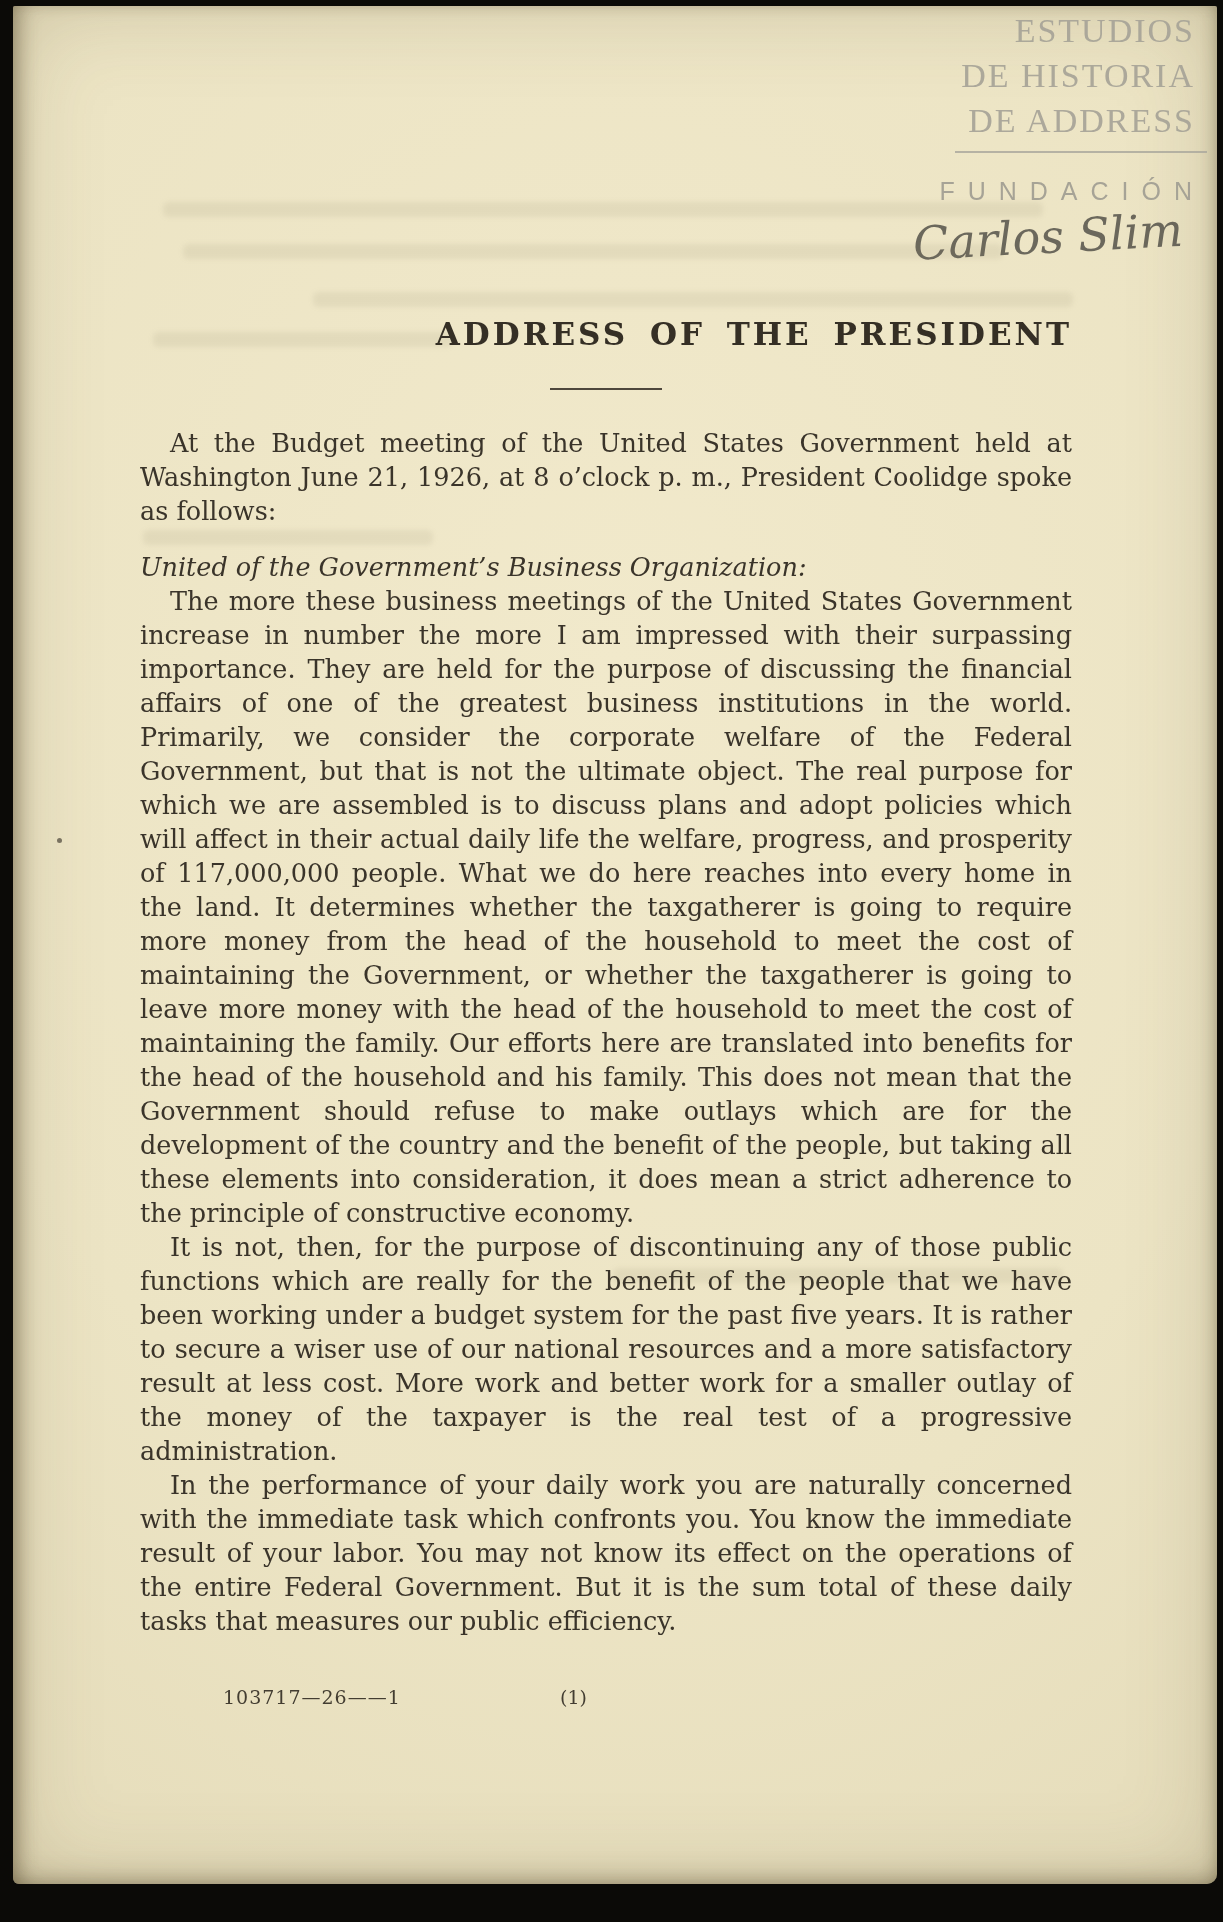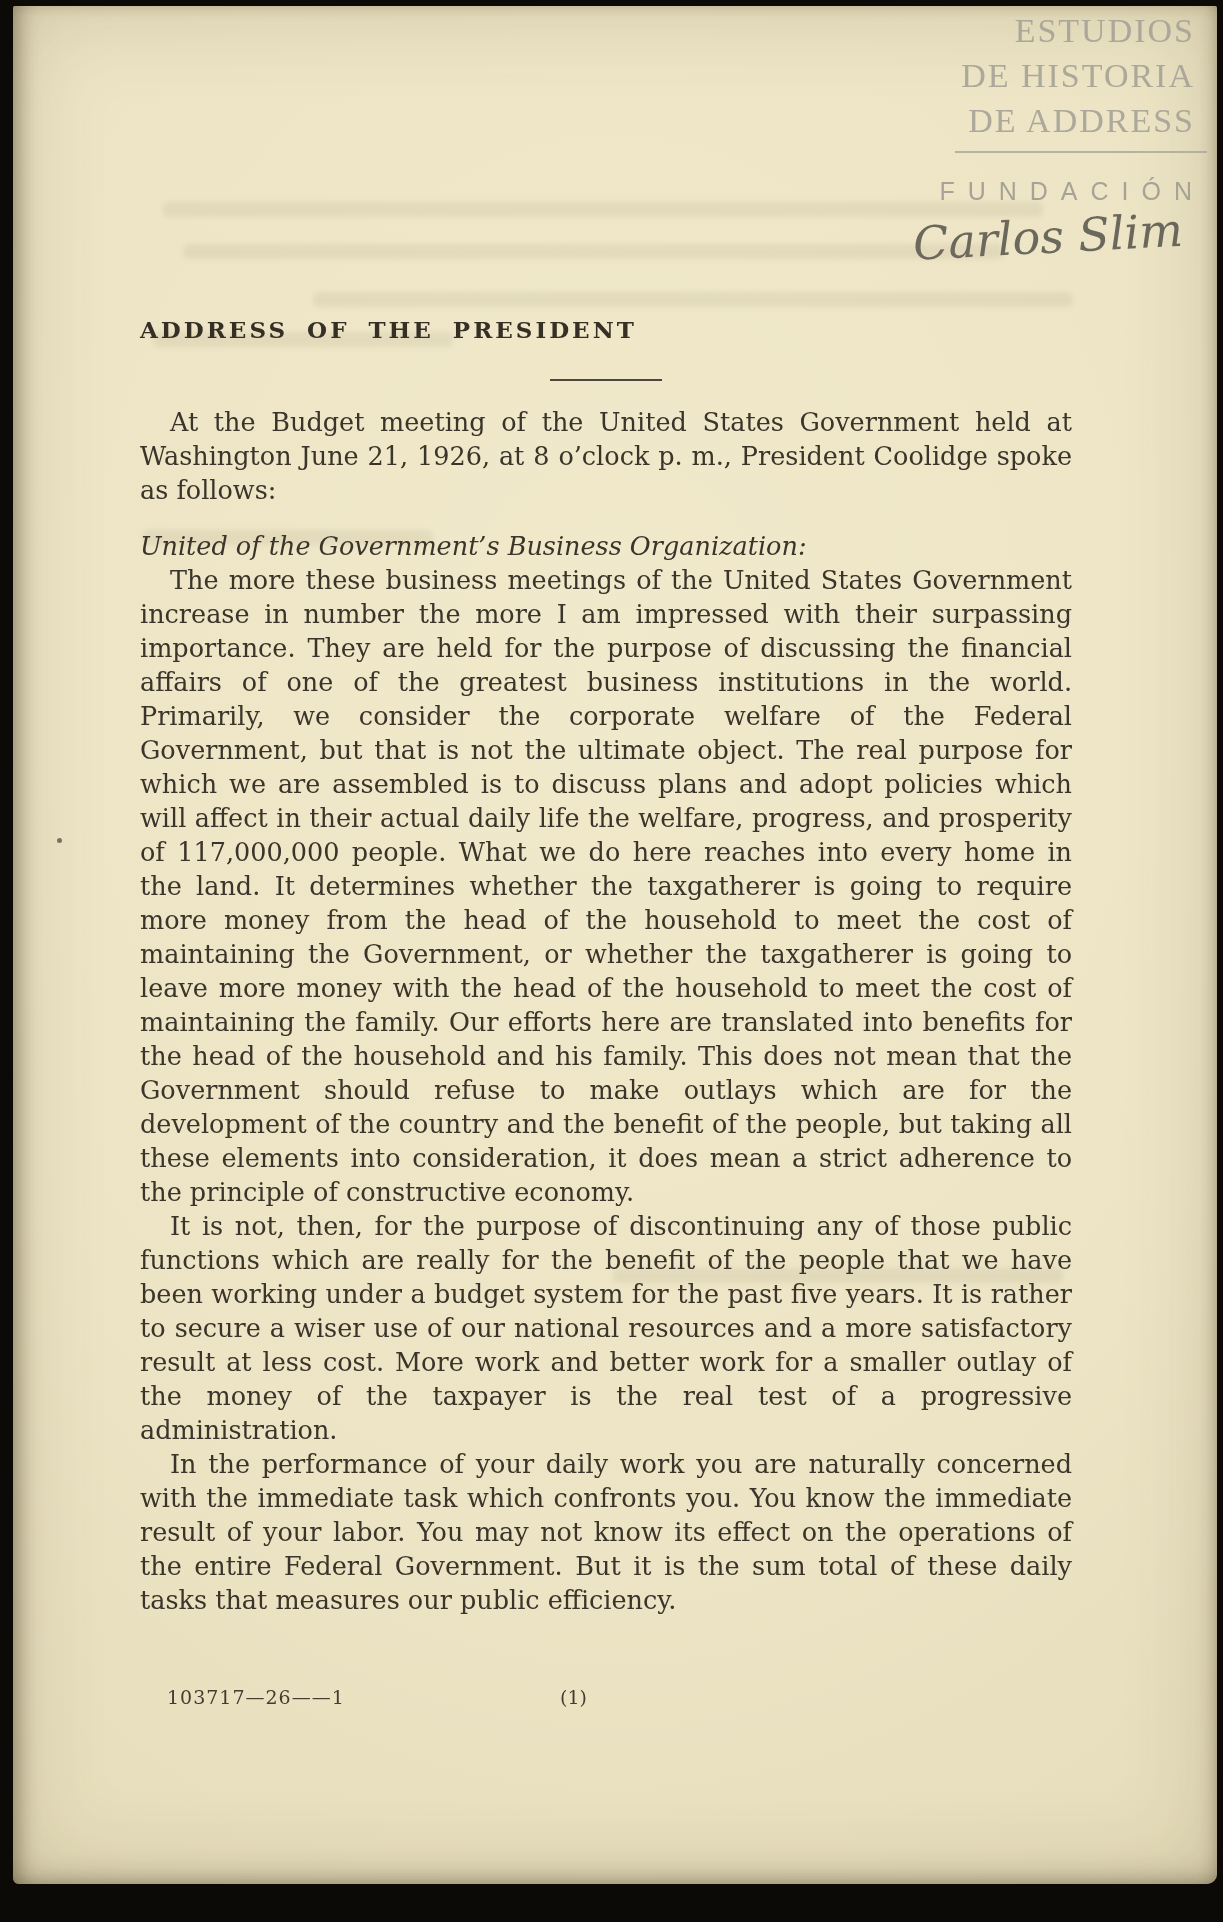--- a/index.html
+++ b/index.html
@@ -87,56 +87,56 @@
 
   
   .content {
     position:absolute;
     left:127px; top:0;
     width:932px;
     color:#3a342a;
   }
   h1.doc-title {
     padding-top:310px;
-    text-align:left;
-    font-size:23px;
+    text-align:right;
+    font-size:31px;
     font-weight:bold;
     letter-spacing:3px;
     word-spacing:8px;
     color:#352f25;
   }
   .divider {
     width:112px; height:2px;
     margin:36px auto 0 auto;
     background:#4e473c;
   }
   .content p {
     font-size:25.5px;
     line-height:34px;
     text-align:justify;
     color:#3a342a;
   }
-  p.intro { margin-top:24px; }
+  p.intro { margin-top:36px; }
   .indent { text-indent:30px; }
   p.salutation {
     margin-top:22px;
     font-style:italic;
     text-align:left;
   }
 
   
   .footer {
     position:absolute;
     top:1680px; left:127px;
     width:932px;
     font-size:19px;
     color:#433d31;
   }
   .print-code {
-    margin-left:27px;
+    margin-left:83px;
     letter-spacing:1px;
   }
   .page-number {
     position:absolute;
     left:420px; top:0;
   }
 </style>
 </head>
 <body>
 

